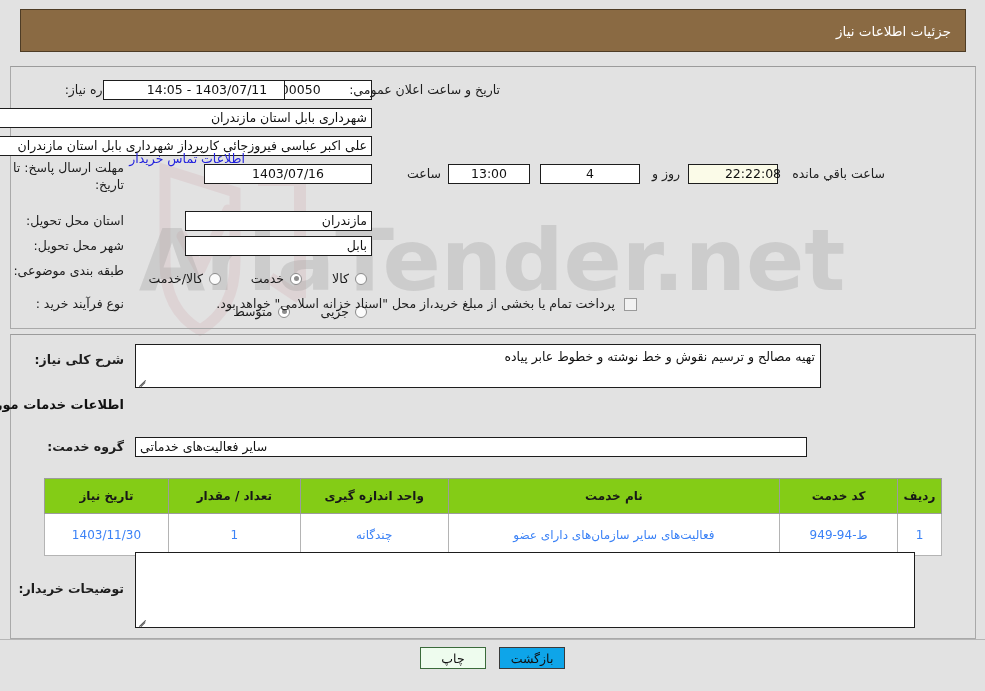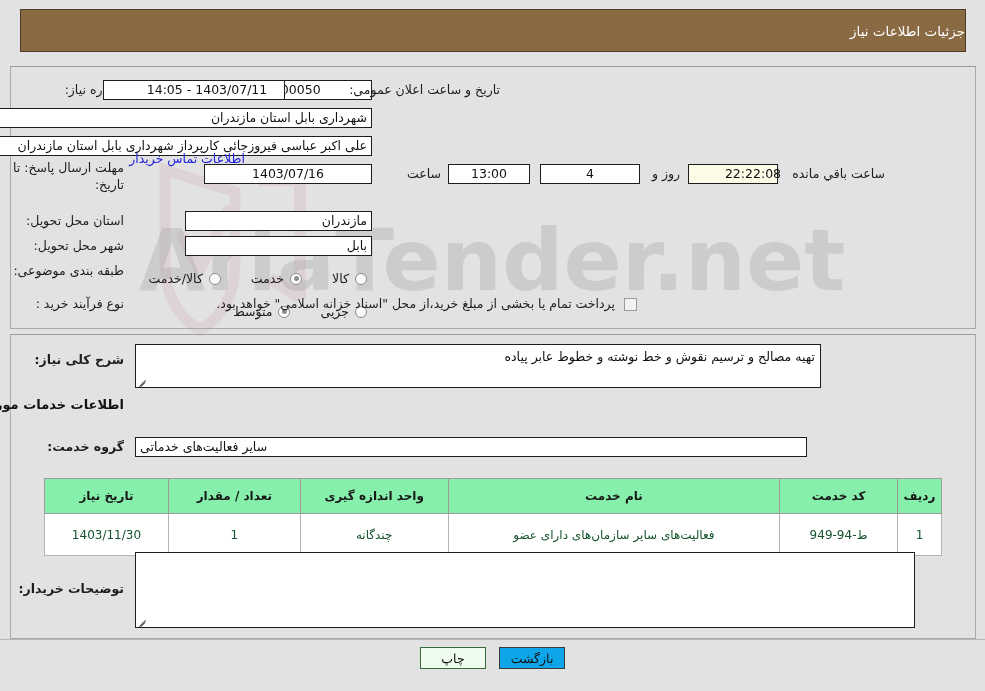--- a/index.html
+++ b/index.html
@@ -34,21 +34,21 @@
   .header-bar {
     position: absolute;
     left: 20px; top: 9px;
     width: 946px; height: 43px;
     background: #8a6a43;
     border: 1px solid #4e3c25;
     color: #ffffff;
     display: flex;
     align-items: center;
     justify-content: flex-start;
-    padding-right: 0;
+    padding-right: 14px;
     font-size: 13.5px;
     z-index: 3;
   }
 
   
   .panel {
     position: absolute;
     background: transparent;
     border: 1px solid #a9a9a9;
     border-top-color: #9b9b9b;
@@ -164,36 +164,36 @@
   #items-table {
     position: absolute;
     left: 44px; top: 478px;
     width: 898px;
     border-collapse: collapse;
     z-index: 4;
     background: #fff;
     font-size: 12px;
   }
   #items-table th {
-    background: #86efac;
+    background: #84cc16;
     border: 1px solid #9c9c9c;
     color: #181818;
     font-weight: bold;
     height: 26px;
     padding: 10px 5px;
     text-align: center;
     white-space: nowrap;
   }
   #items-table td {
     background: #ffffff;
     border: 1px solid #b4b4b4;
     height: 42px;
     padding: 2px 5px;
     text-align: center;
-    color: #14532d;
+    color: #3b82f6;
     white-space: nowrap;
   }
 
   
   .footer-sep {
     position: absolute;
     left: 0; top: 639px;
     width: 985px; height: 0;
     border-top: 1px solid #b6b6b6;
     z-index: 3;

